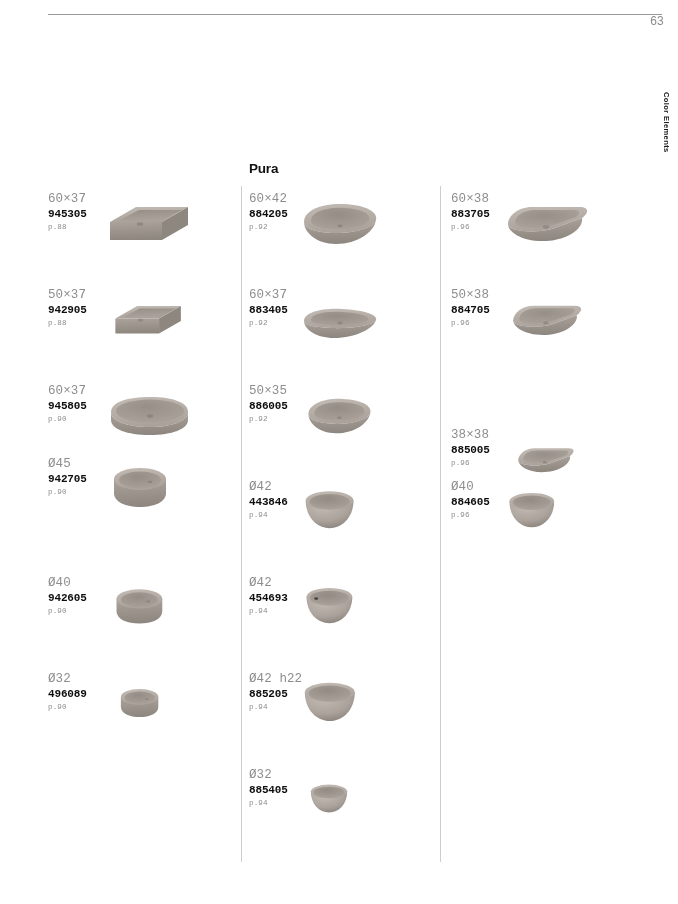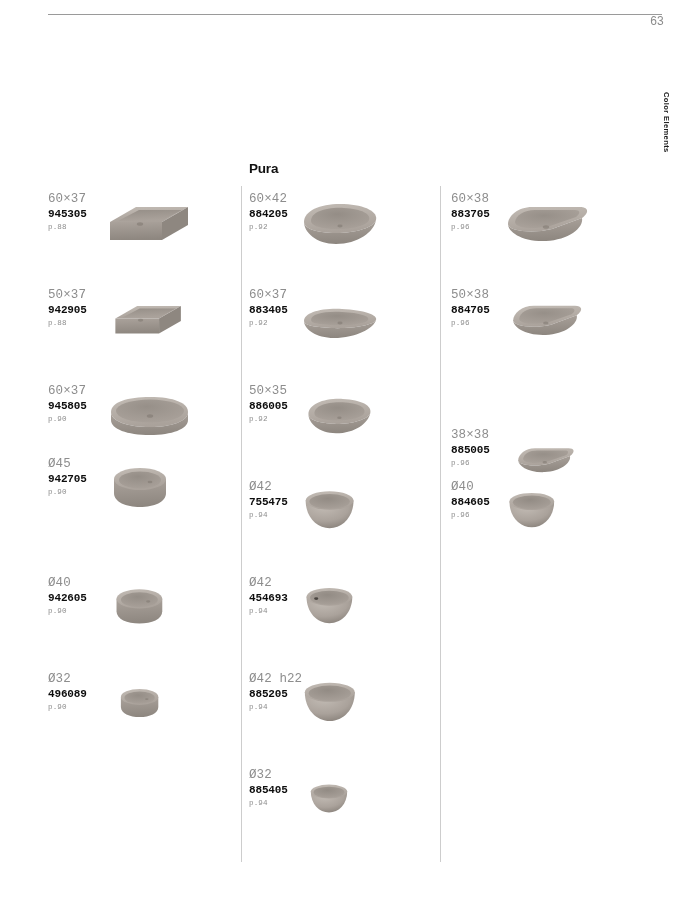--- a/index.html
+++ b/index.html
@@ -443,21 +443,21 @@
               <path d="M3.44,22.36 C3.44,30.96 13.76,41.28 30.96,41.28 C49.88,41.28 63.64,30.96 65.36,20.64 C63.64,27.52 44.72,32.68 27.52,31.82 C12.04,30.96 3.44,27.52 3.44,22.36 Z" fill="url(#gSide)"></path>
               <path d="M9.459999999999999,21.5 C9.459999999999999,13.76 22.36,9.459999999999999 37.839999999999996,10.32 C53.32,11.18 61.06,15.48 59.339999999999996,20.64 C57.62,25.8 42.14,29.24 27.52,28.38 C15.48,27.52 9.459999999999999,24.94 9.459999999999999,21.5 Z" fill="url(#gBasinIn)" opacity="0.85"></path>
               <ellipse cx="34.4" cy="25.8" rx="2.236" ry="1.2298000000000002" fill="#7d766f" opacity="0.55"></ellipse>
             </g>
           </svg>
         </div>
       </div>
       <div class="item" style="top: 480px;">
         <div class="labels">
           <div class="dim">Ø42</div>
-          <div class="code">755475</div>
+          <div class="code">443846</div>
           <div class="pageref">p.94</div>
         </div>
         <div class="basin" style="left: 64.16px; top: 4.288px;">
           <svg width="55.2" height="47.84" viewBox="0 0 55.2 47.84">
             <defs>
               <linearGradient id="gTop" x1="0" y1="0" x2="0.25" y2="1">
                 <stop offset="0" stop-color="#c2bbb4"></stop>
                 <stop offset="1" stop-color="#aaa29b"></stop>
               </linearGradient>
               <linearGradient id="gSide" x1="0" y1="0" x2="0.1" y2="1">

